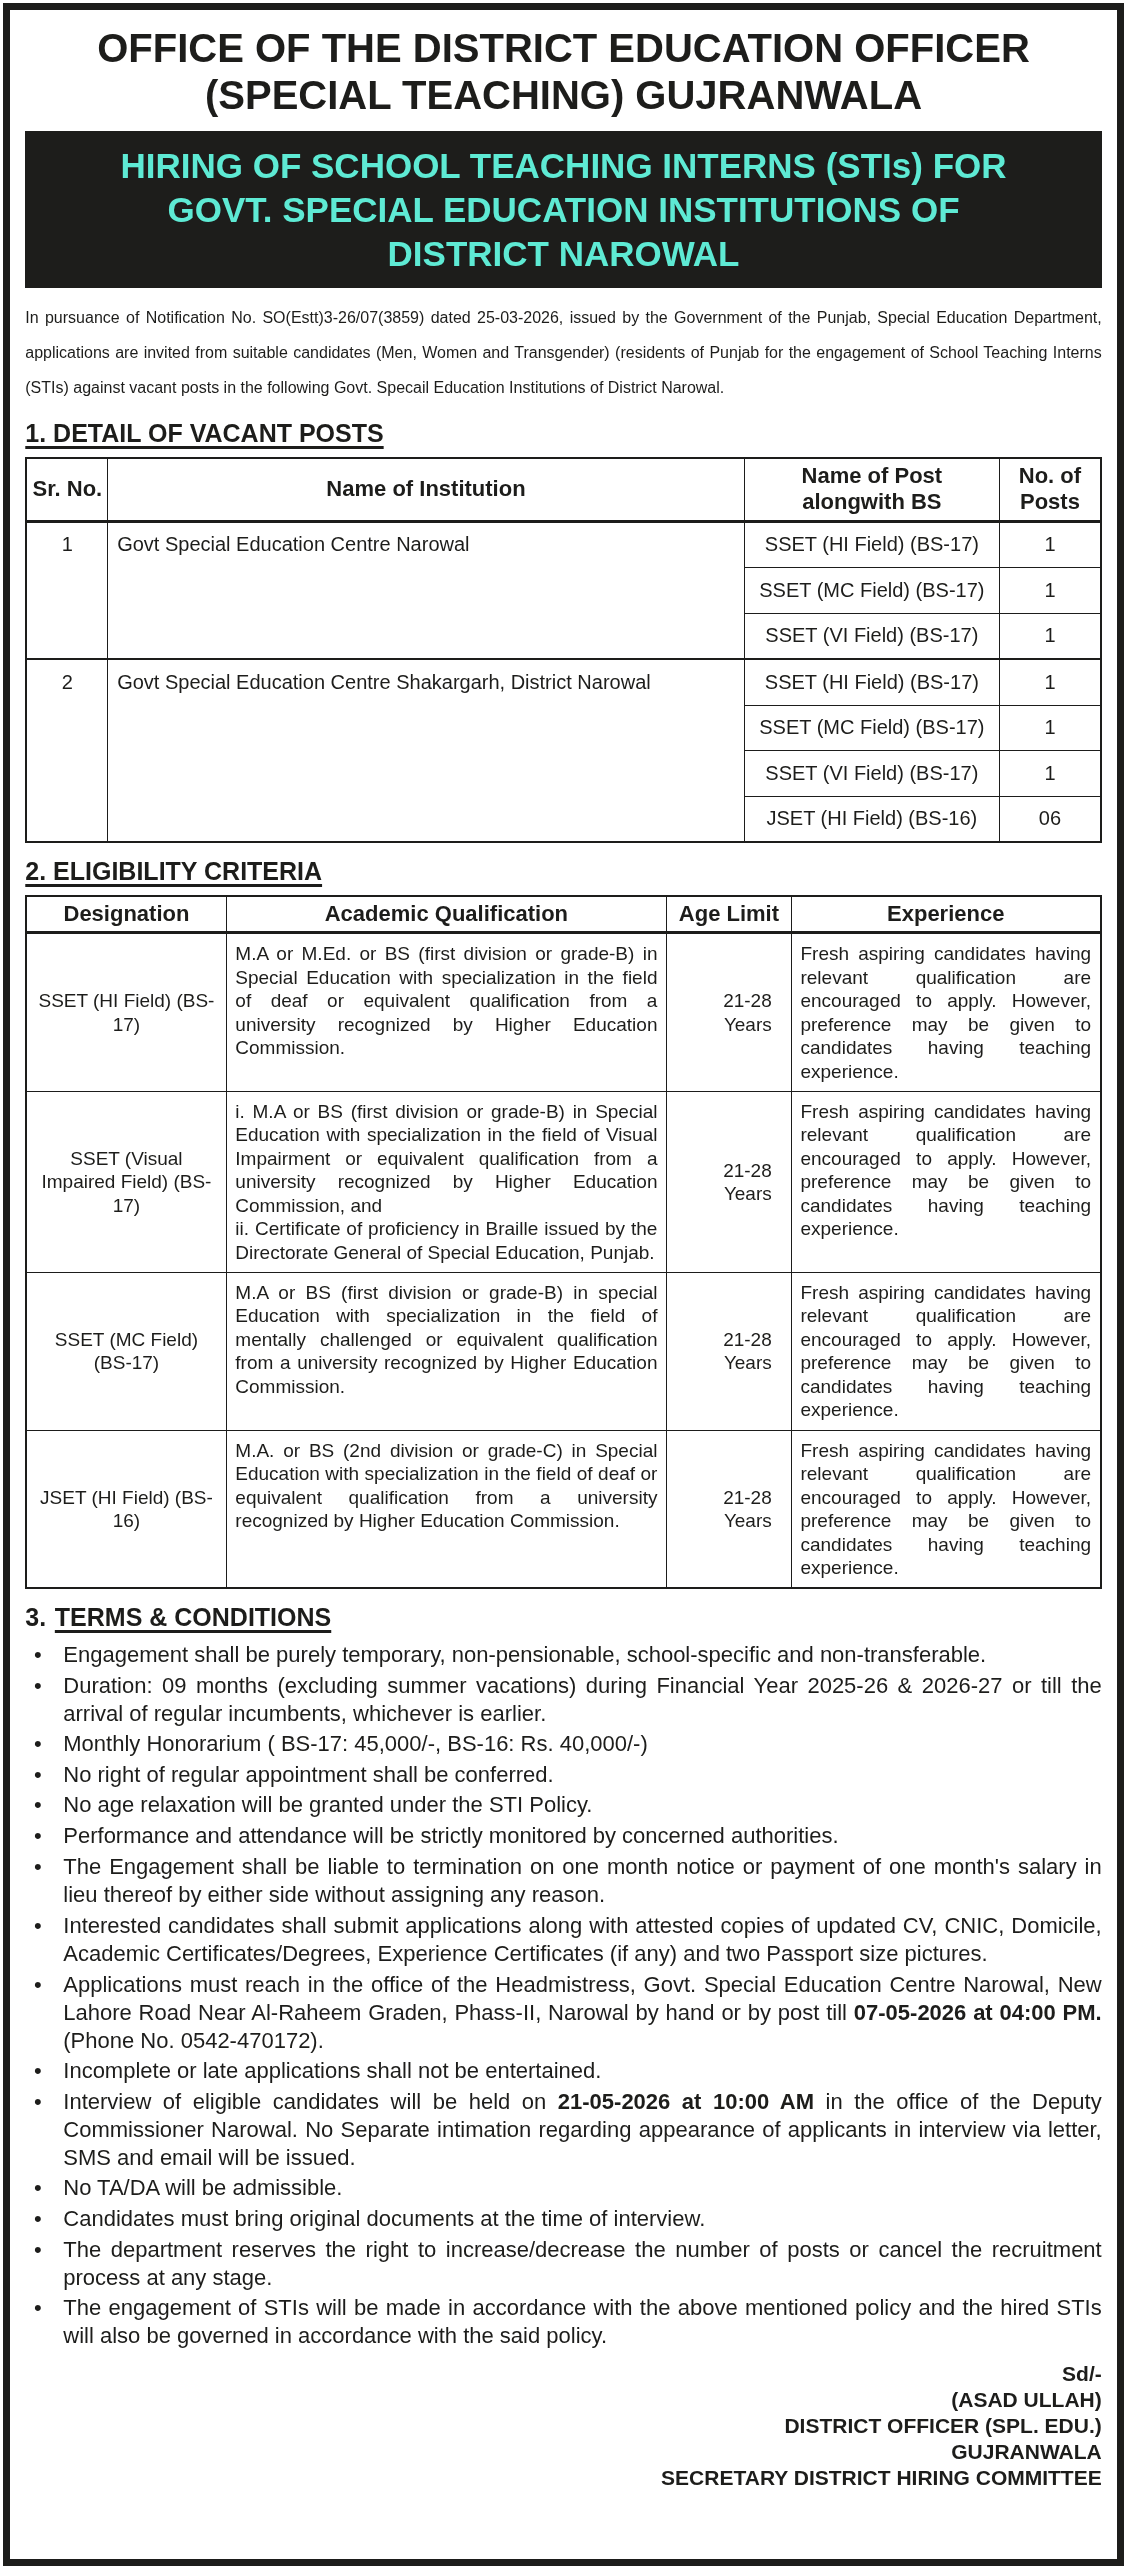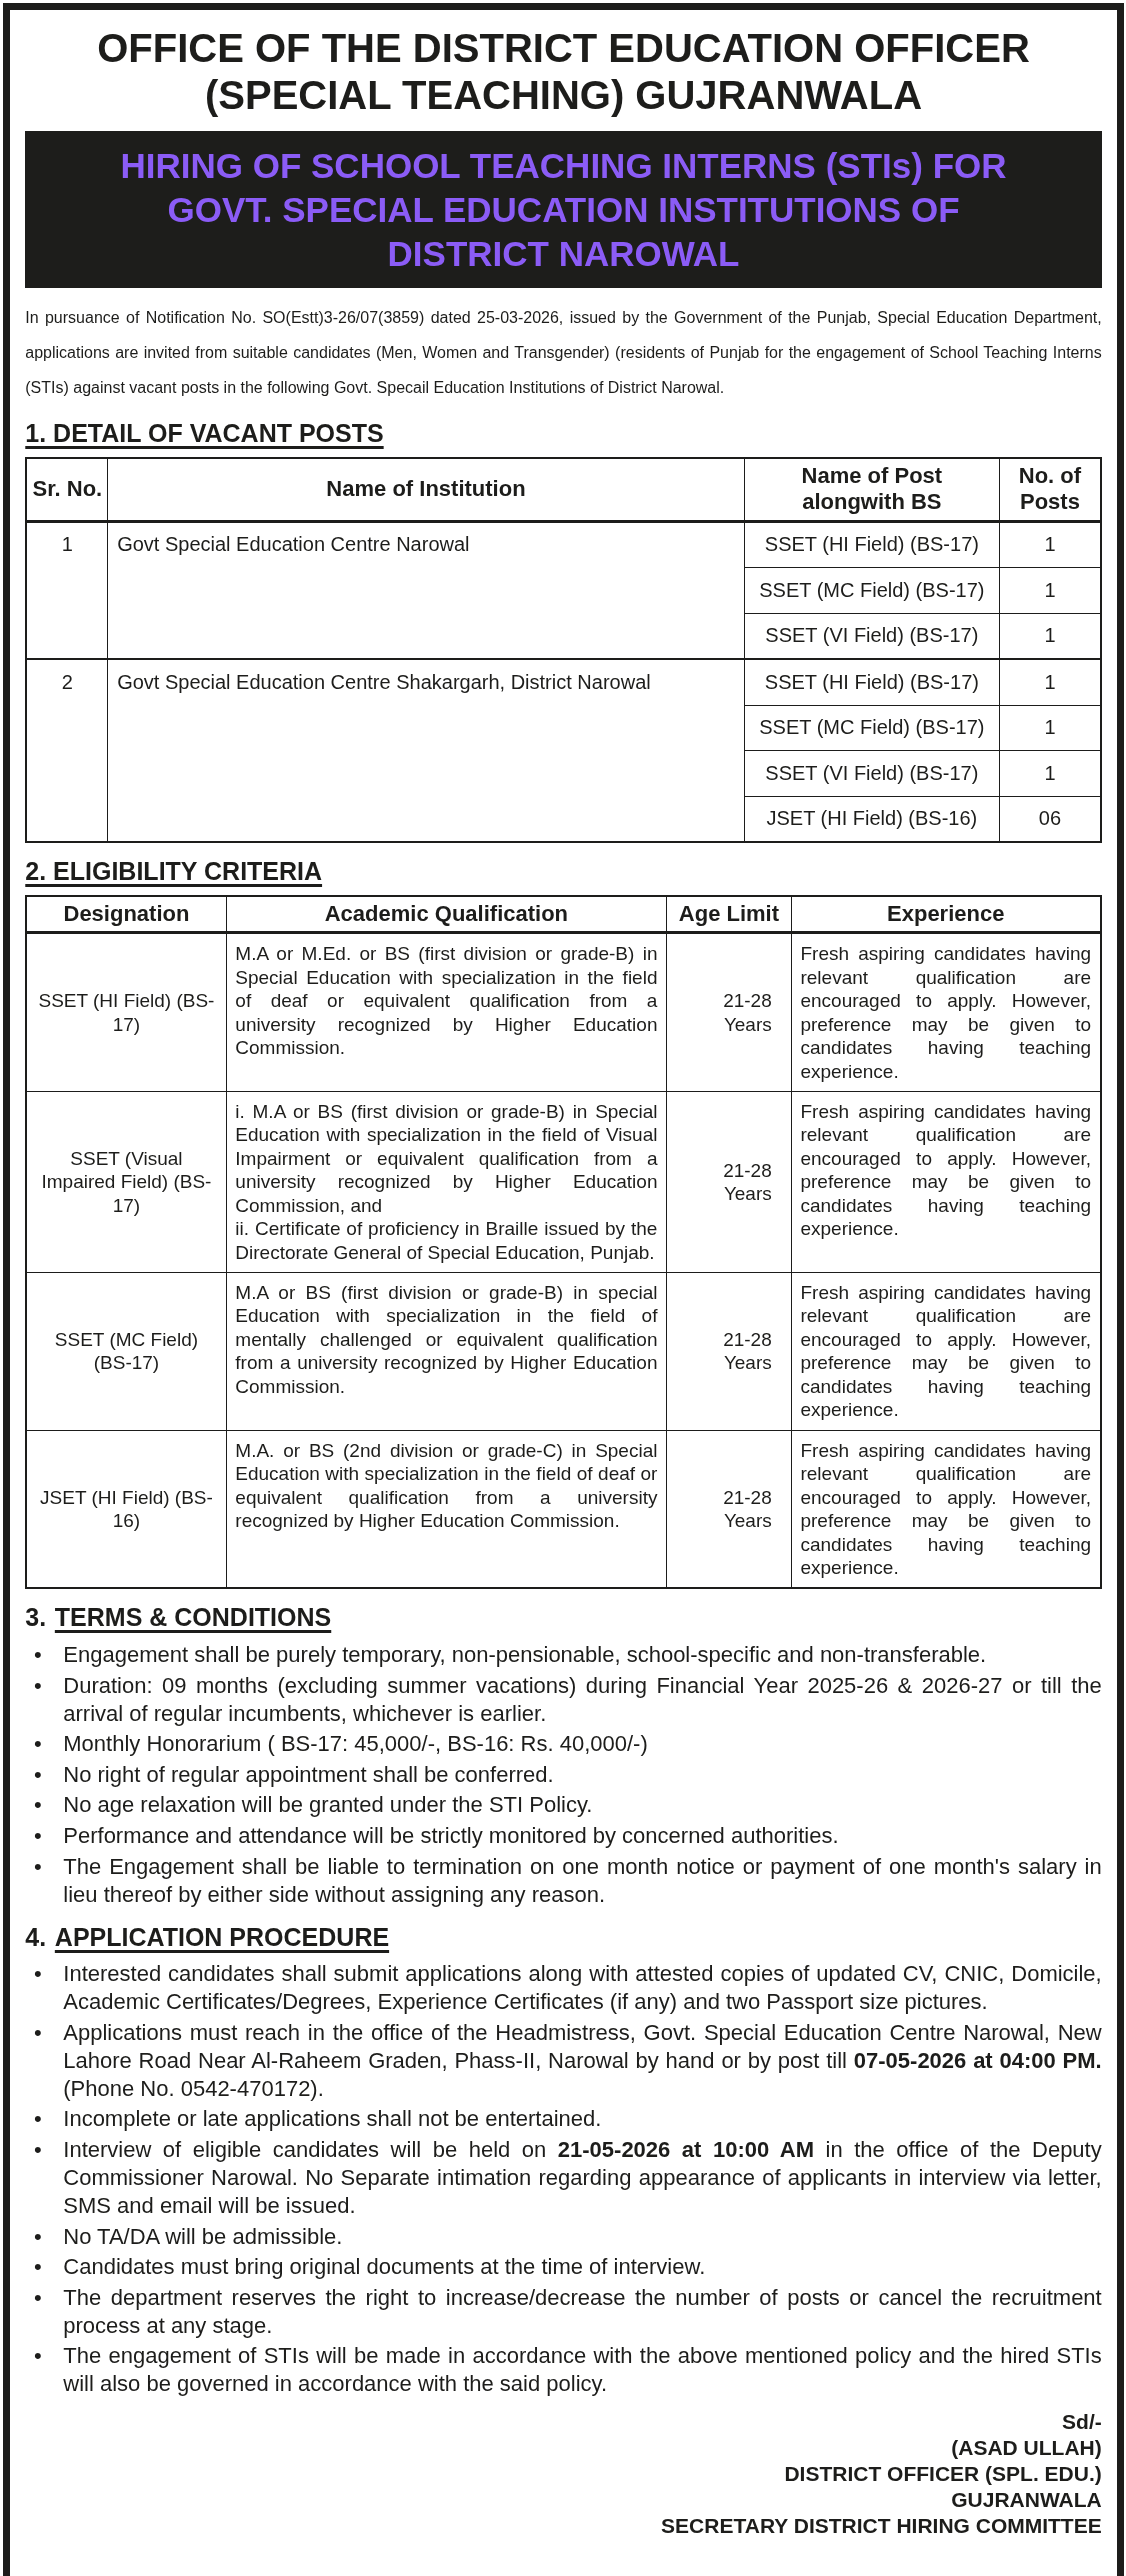--- a/index.html
+++ b/index.html
@@ -1,20 +1,20 @@
 <!DOCTYPE html>
 <html style="font-size:14px"><head>
 <meta charset="utf-8">
 <style>
   html,body{margin:0;padding:0;background:#ffffff;}
   body{width:1127px;font-family:"Liberation Sans",sans-serif;color:#1d1d1b;}
   .frame{position:relative;margin:2.6px;border:7.8px solid #1d1d1b;min-height:2538px;
          padding:10.5px 15.7px 68px 15.7px;box-sizing:border-box;background:#fff;}
   .title{font-size:40px;font-weight:700;text-align:center;line-height:47px;margin-top:5.2px;}
-  .banner{background:#1d1d1b;color:#8b5cf6;margin-top:12.2px;padding:12.2px 7px;text-align:center;
+  .banner{background:#1d1d1b;color:#5eead4;margin-top:12.2px;padding:12.2px 7px;text-align:center;
           font-weight:700;font-size:35px;line-height:44px;}
   .intro{margin:12.2px 0 0 0;text-align:justify;font-size:16px;line-height:35px;}
   .sec-h{margin:14px 0 8.7px 0;font-size:25px;font-weight:700;}
   .sec-num{margin-right:8.7px;}
   .sec-num:empty{display:none;}
   .sec-t{text-decoration:underline;text-decoration-thickness:2.6px;text-underline-offset:4.4px;}
   table{width:100%;border-collapse:collapse;table-layout:fixed;border:2.6px solid #1d1d1b;}
   th,td{border:1.7px solid #1d1d1b;}
   th{font-weight:700;text-align:center;padding:4.4px 5.2px;border-bottom-width:3.5px;font-size:22px;line-height:26px;}
   .vtable td{font-size:20px;padding:10.5px 8.7px;line-height:23.5px;}
@@ -191,23 +191,20 @@
       <li>
         <span class="b-dot">•</span>
         <div class="b-txt"><span>Performance and attendance will be strictly monitored by concerned authorities.</span></div>
       </li>
       <li>
         <span class="b-dot">•</span>
         <div class="b-txt"><span>The Engagement shall be liable to termination on one month notice or payment of one month's salary in lieu thereof by either side without assigning any reason.</span></div>
       </li>
     </ul>
 
-  <div class="sec-h">
-    <span class="sec-num">4.</span><span class="sec-t">APPLICATION PROCEDURE</span>
-  </div>
 
   <ul class="blist" id="application-list">
       <li>
         <span class="b-dot">•</span>
         <div class="b-txt"><span>Interested candidates shall submit applications along with attested copies of updated CV, CNIC, Domicile, Academic Certificates/Degrees, Experience Certificates (if any) and two Passport size pictures.</span></div>
       </li>
       <li>
         <span class="b-dot">•</span>
         <div class="b-txt"><span>Applications must reach in the office of the Headmistress, Govt. Special Education Centre Narowal, New Lahore Road Near Al-Raheem Graden, Phass-II, Narowal by hand or by post till </span><b>07-05-2026 at 04:00 PM.</b><span> (Phone No. 0542-470172).</span></div>
       </li>

